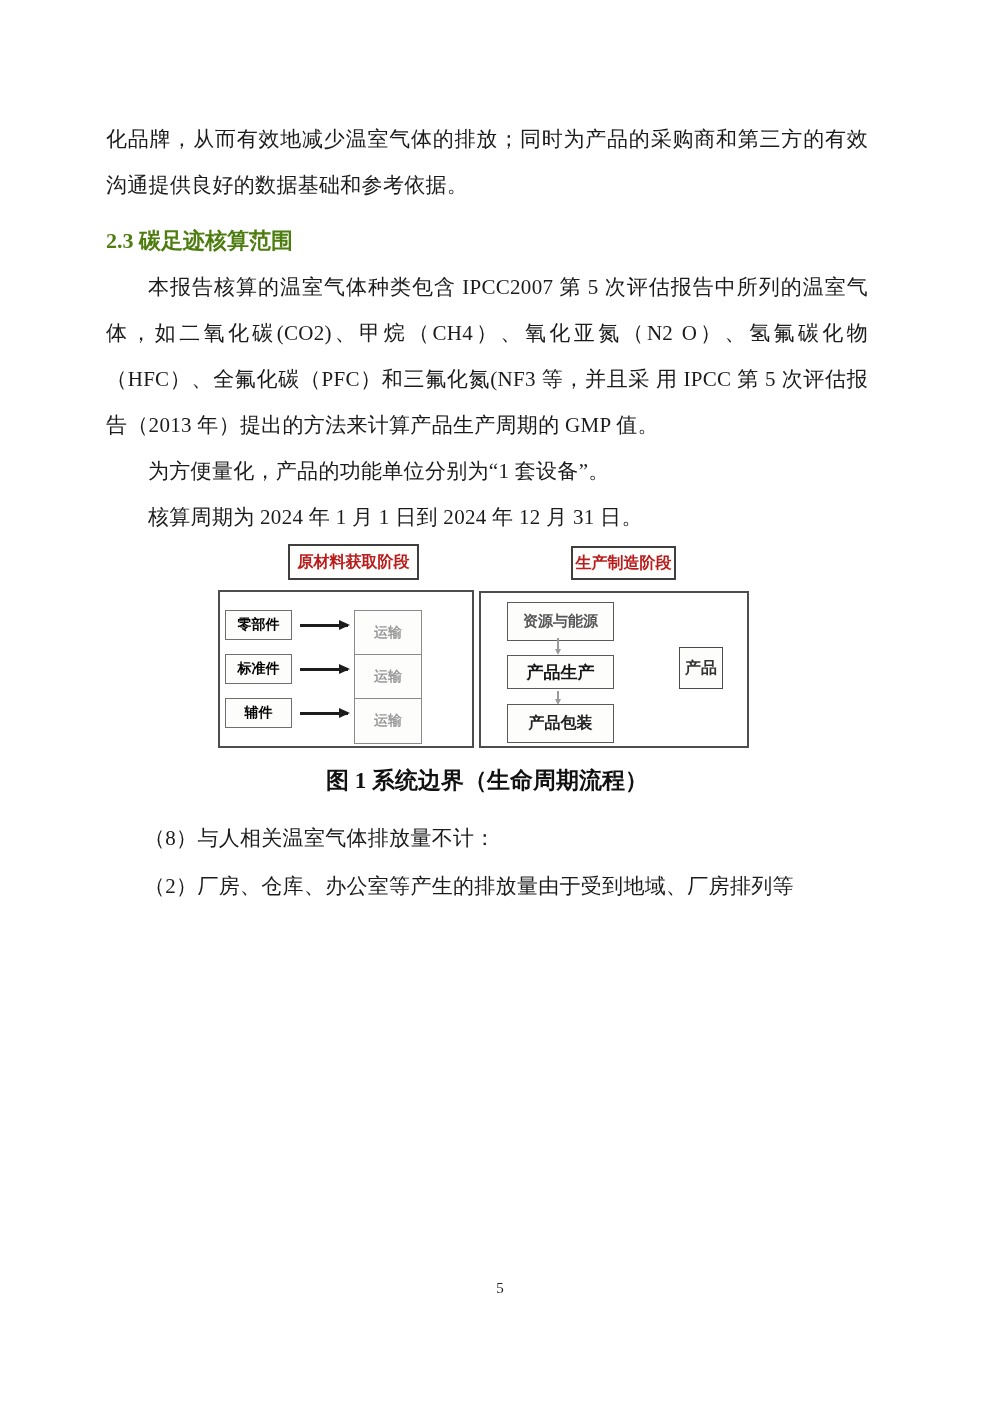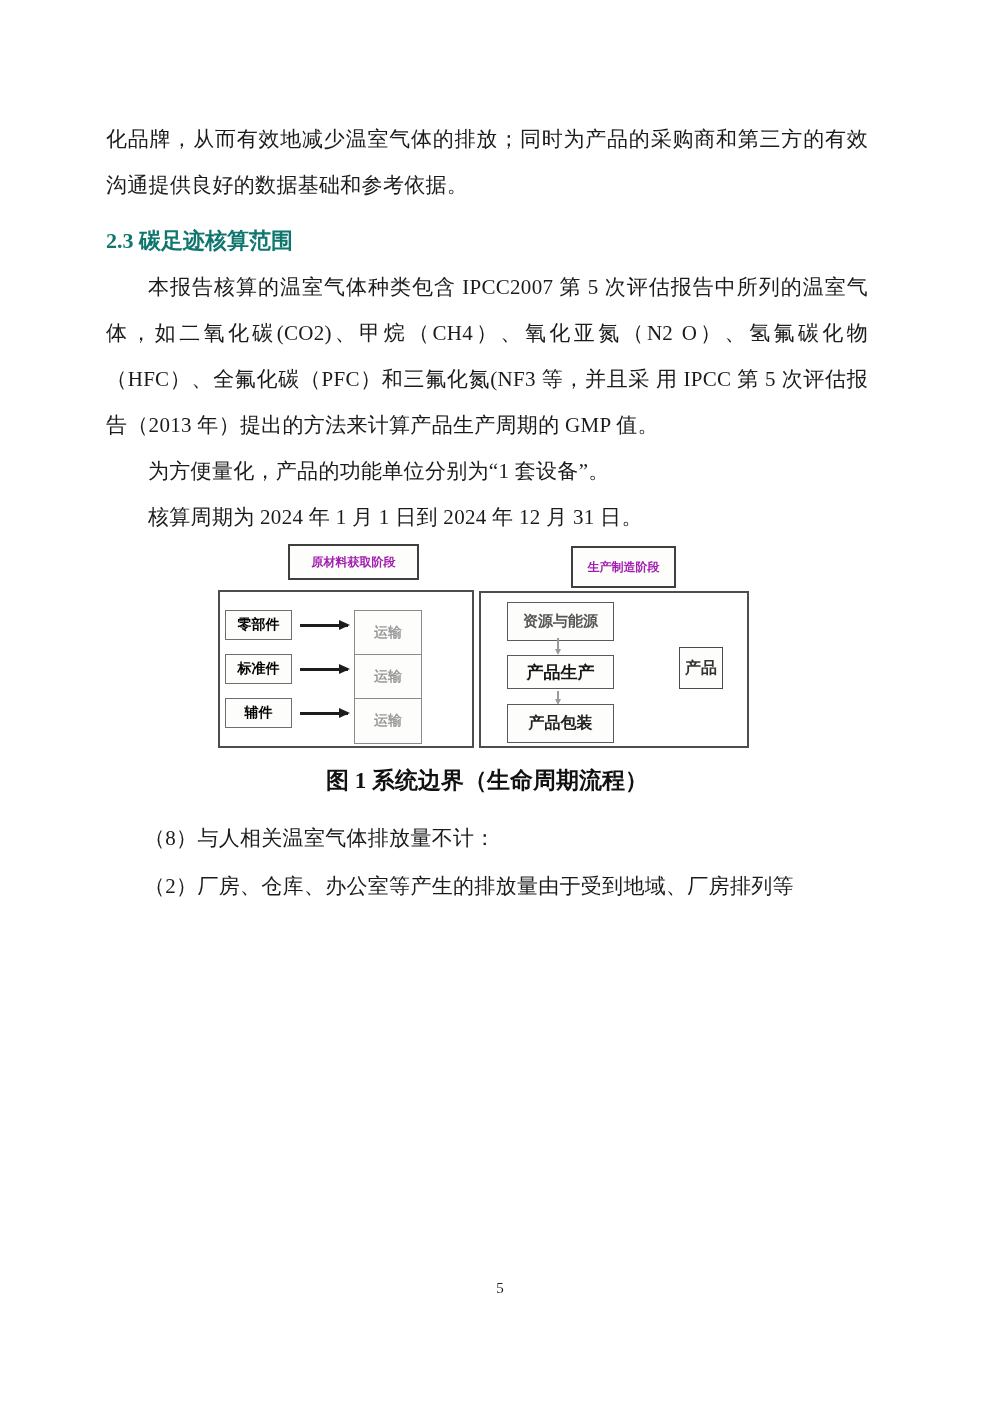--- a/index.html
+++ b/index.html
@@ -23,34 +23,34 @@
     letter-spacing: 0.3px;
     color: #1b1b1b;
   }
   p.indent { text-indent: 2em; }
 
   h2.sec-heading {
     margin: 10px 0 0 0;
     font-size: 22px;
     line-height: 46px;
     font-weight: bold;
-    color: #0f766e;
+    color: #4d7c0f;
   }
 
   
   .figure { position: relative; height: 214px; margin-top: 2px; }
   .fbox {
     position: absolute;
     display: flex; align-items: center; justify-content: center;
     background: #fdfdfc;
     font-family: "Liberation Serif", "DejaVu Serif", serif;
   }
-  .stage-title { border: 2px solid #3f3f3f; font-weight: bold; font-size: 12px; color: #a21caf; }
+  .stage-title { border: 2px solid #3f3f3f; font-weight: bold; font-size: 16px; color: #b91c1c; }
   .stage-title-left  { left: 182px; top: 2px;  width: 131px; height: 36px; }
-  .stage-title-right { left: 465px; top: 4px;  width: 105px; height: 42px; }
+  .stage-title-right { left: 465px; top: 4px;  width: 105px; height: 34px; }
 
   .container { border: 2px solid #4d4d4d; background: transparent; }
   .container-left  { left: 112px; top: 48px; width: 256px; height: 158px; }
   .container-right { left: 373px; top: 49px; width: 270px; height: 157px; }
 
   .srcbox { border: 1.5px solid #6e6e6e; font-size: 14px; font-weight: bold; color: #000000;
             left: 119px; width: 67px; height: 30px; }
   .dstbox { border: 1.5px solid #8a8a8a; font-size: 14px; font-weight: bold; color: #9a9a9a;
             left: 248px; width: 68px; height: 46px; }
   .row1 { top: 68px; } .row2 { top: 112px; } .row3 { top: 156px; }

